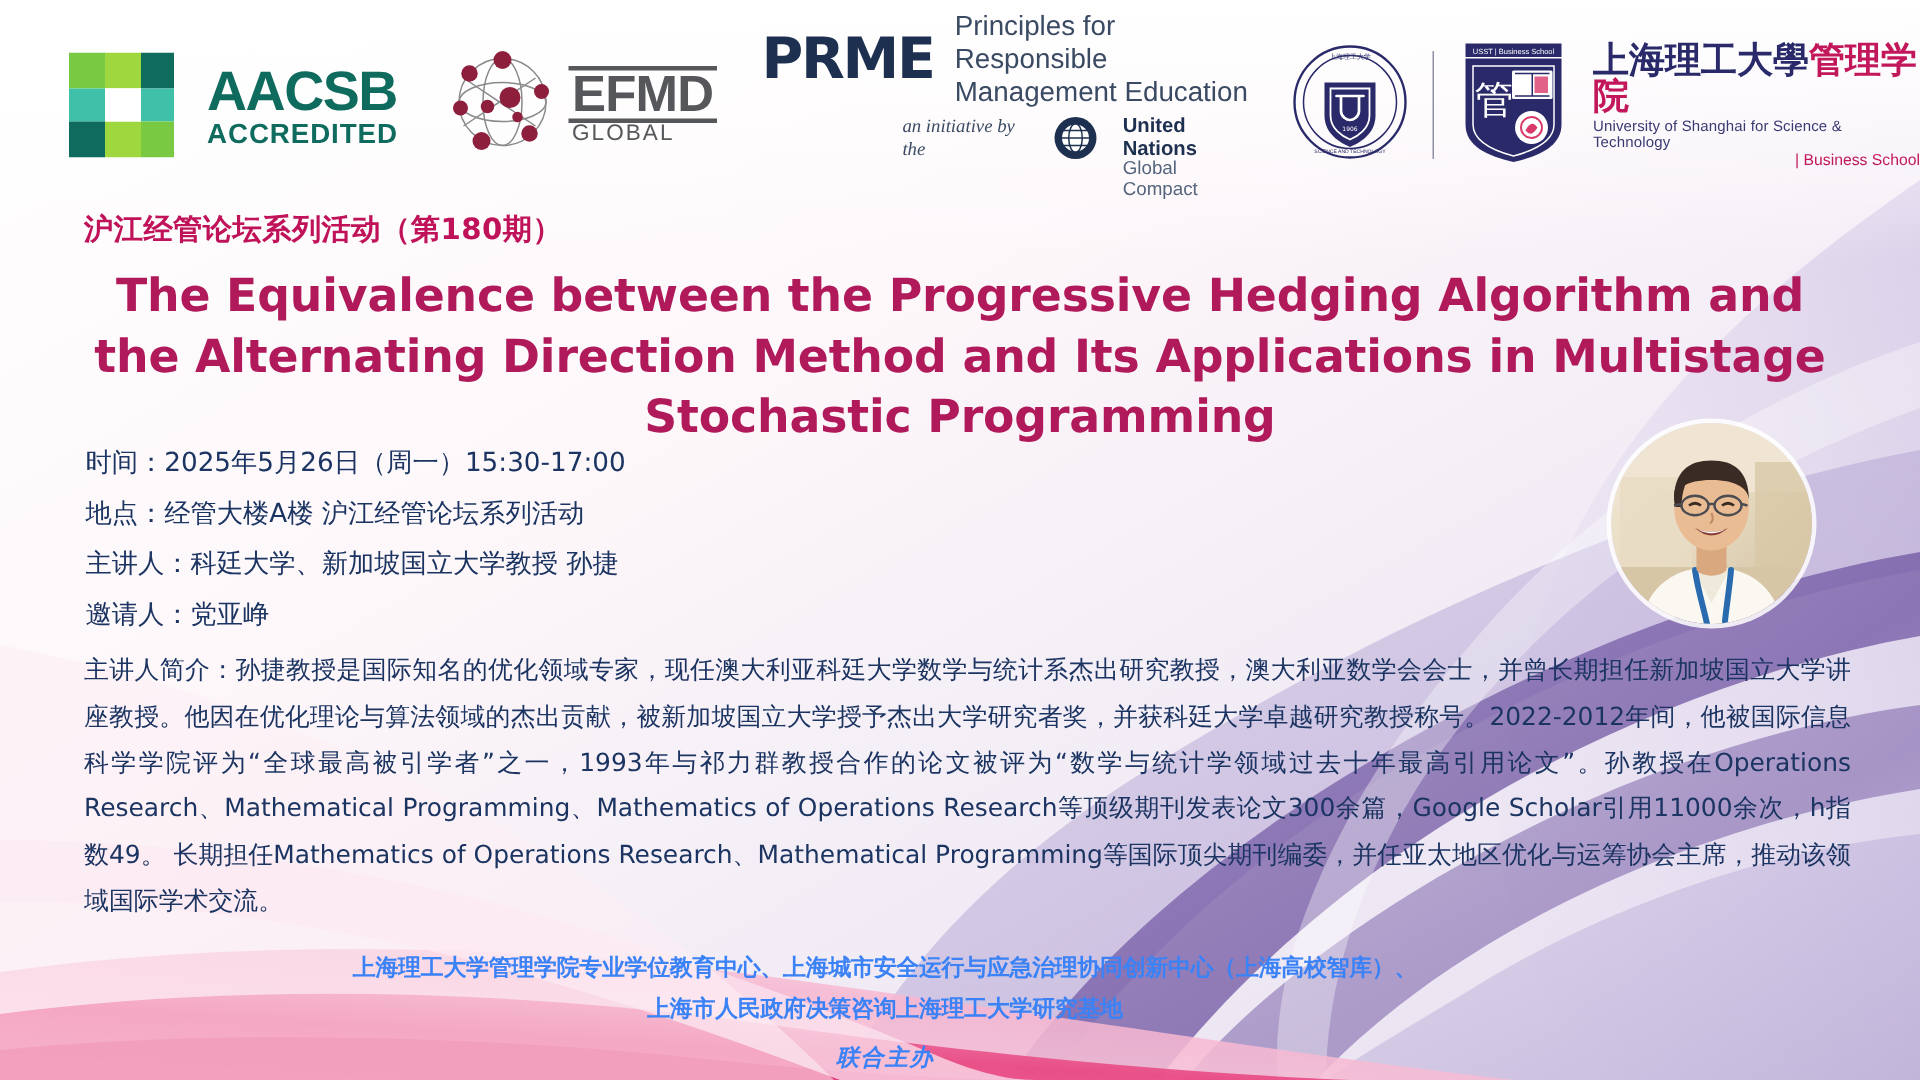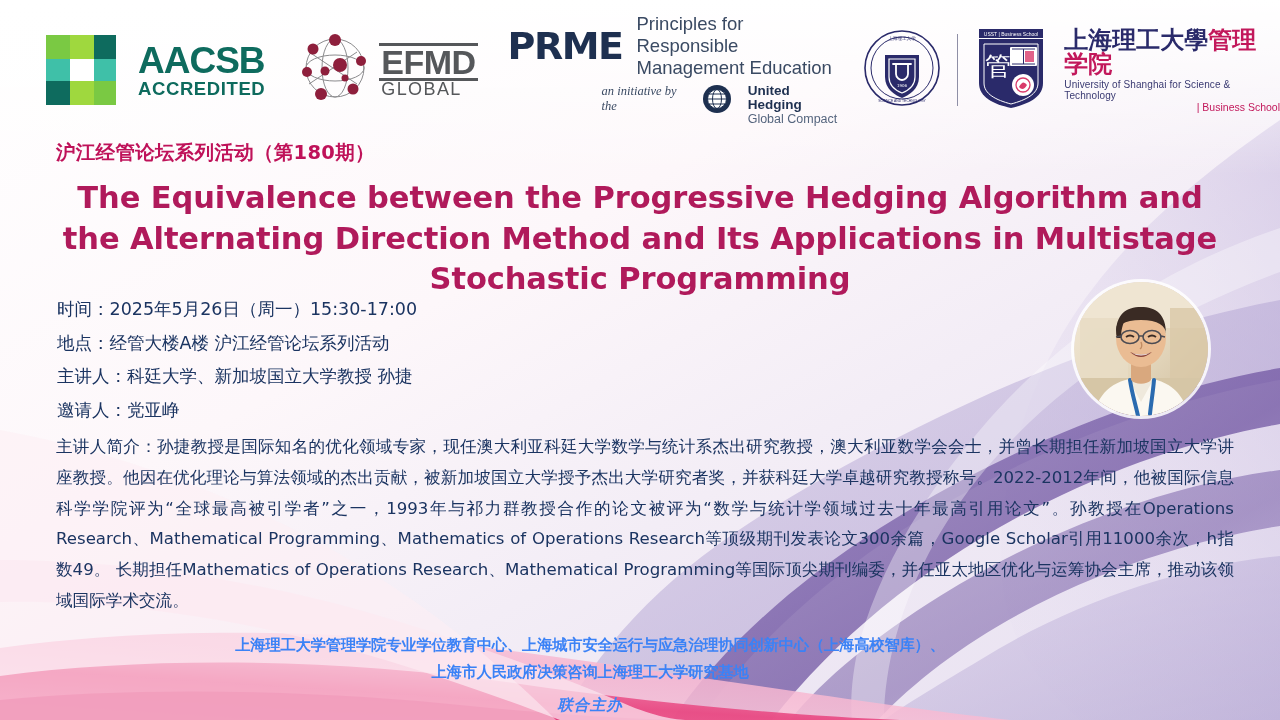--- a/index.html
+++ b/index.html
@@ -38,21 +38,21 @@
   }
 
   
   .efmd { margin-left:34px; display:flex; align-items:center; gap:8px; }
   .efmd-text { line-height:0.92; padding:2px 0; }
   .efmd-main {
     font-size:34px; font-weight:bold; color:#55575a; letter-spacing:-0.5px;
     border-top:3px solid #55575a; border-bottom:3px solid #55575a;
     padding:1px 2px 0 2px;
   }
-  .efmd-sub { font-size:18px; color:#55575a; letter-spacing:1.4px; padding-left:2px;}
+  .efmd-sub { font-size:15px; color:#55575a; letter-spacing:1.4px; padding-left:2px;}
 
   
   .prme { margin-left:30px; display:flex; flex-direction:column; }
   .prme-row { display:flex; align-items:center; gap:14px; }
   .prme-word {
     font-size:38px; font-weight:bold; color:#1e3050; letter-spacing:-1.5px;
     font-family:"DejaVu Sans",sans-serif;
   }
   .prme-tag { font-size:18.5px; color:#3a4a63; line-height:1.18; }
   .prme-foot {
@@ -271,21 +271,21 @@
             <circle cx="15" cy="15" r="14" fill="#1e3050"></circle>
             <circle cx="15" cy="15" r="9.5" fill="#ffffff"></circle>
             <g stroke="#1e3050" stroke-width="1" fill="none">
               <circle cx="15" cy="15" r="9.5"></circle>
               <ellipse cx="15" cy="15" rx="4.5" ry="9.5"></ellipse>
               <path d="M5.5,15 H24.5 M7,10 H23 M7,20 H23"></path>
             </g>
           </svg>
         </span>
         <span class="un-text">
-          <div class="un-a">United Hedging</div>
+          <div class="un-a">United Nations</div>
           <div class="un-b">Global Compact</div>
         </span>
       </div>
     </div>
 
     <div class="logo-slot usst-wrap">
       <span>
         <svg width="78" height="78" viewBox="0 0 78 78">
           <circle cx="39" cy="39" r="37" fill="none" stroke="#2a2a6a" stroke-width="1.6"></circle>
           <circle cx="39" cy="39" r="31" fill="none" stroke="#2a2a6a" stroke-width="1"></circle>

